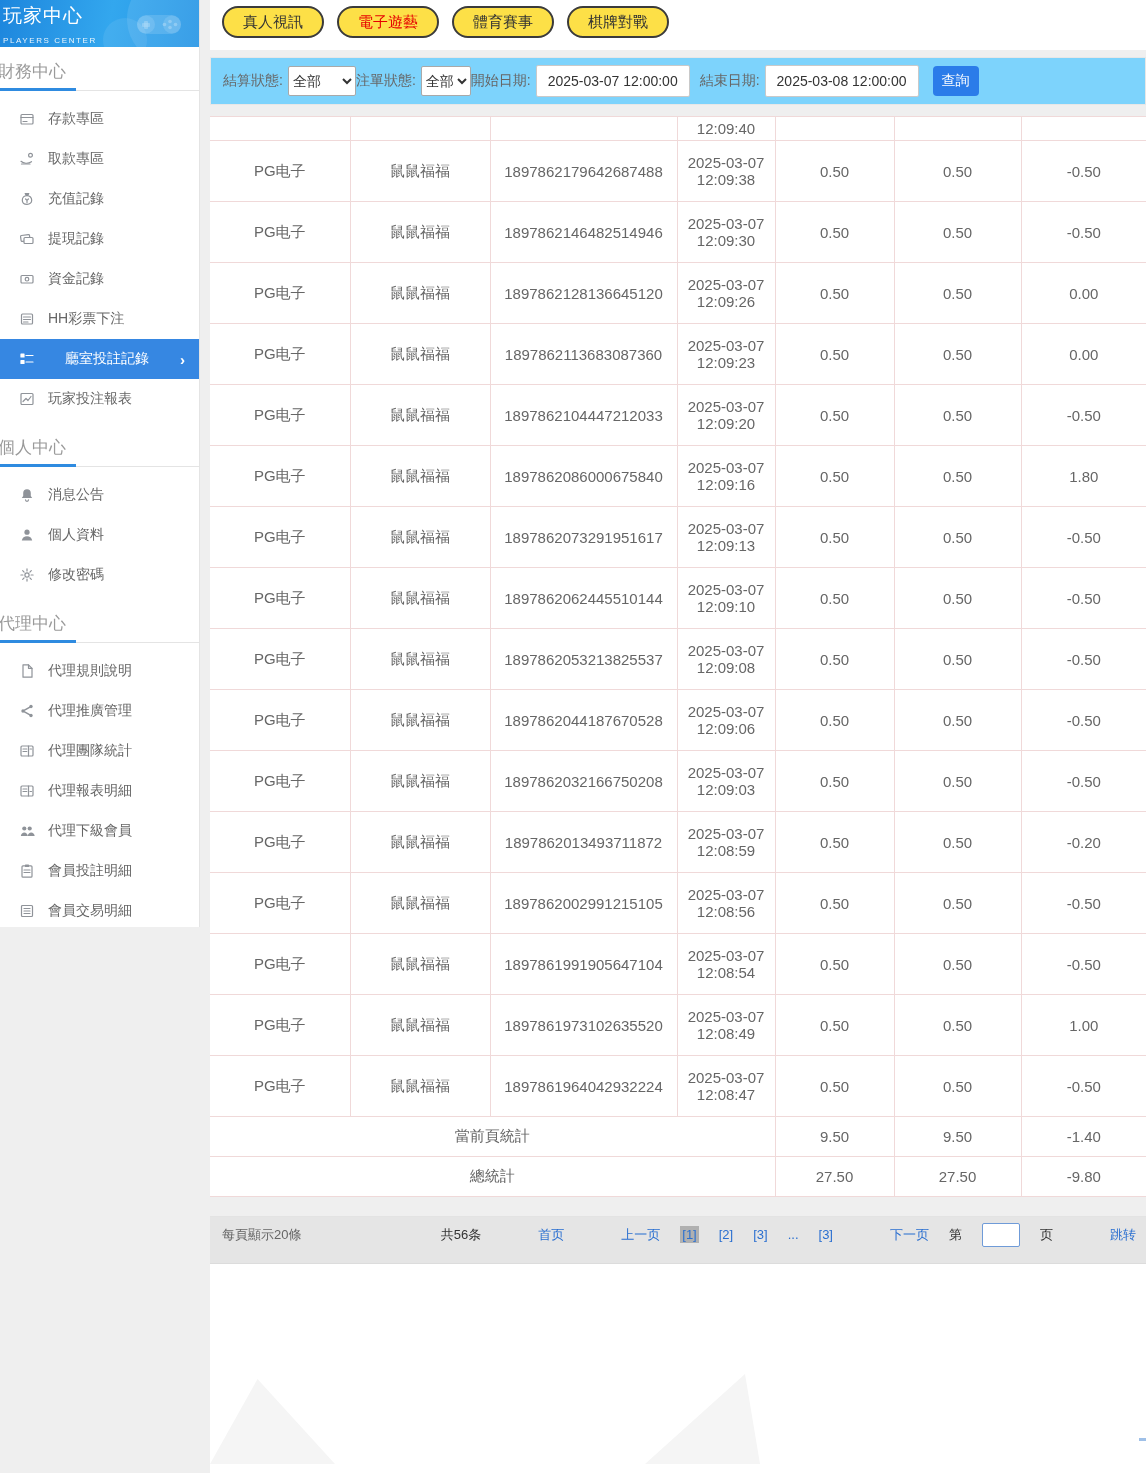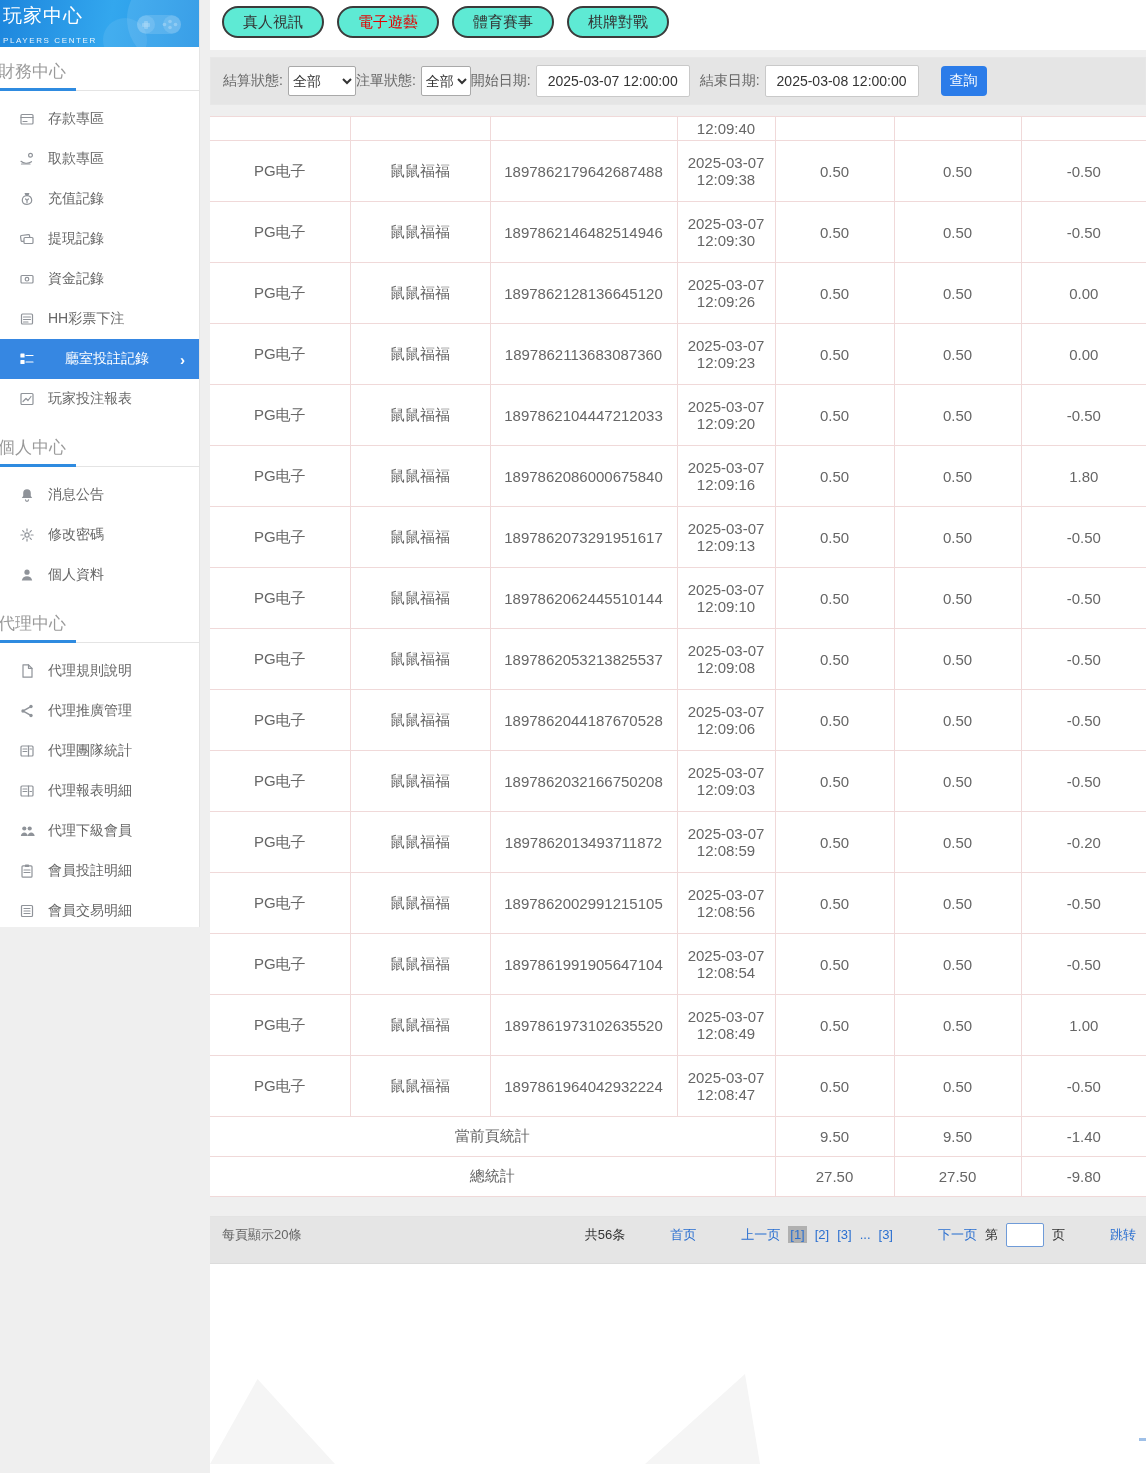--- a/index.html
+++ b/index.html
@@ -28,54 +28,54 @@
   .menu-item{height:40px;display:flex;align-items:center;padding-left:19px;color:#666;
     font-size:14px;cursor:pointer;position:relative;box-sizing:border-box;}
   .menu-item .icon{width:16px;height:16px;color:#8f9399;margin-right:13px;flex:0 0 16px;display:inline-block;}
   .menu-item .icon svg{width:16px;height:16px;display:block;}
   .menu-item.active{background:#3687e2;color:#fff;gap:17px;}
   .menu-item.active .icon{color:#fff;}
   .chevron{position:absolute;right:14px;top:50%;transform:translateY(-50%);font-size:15px;font-weight:bold;color:#fff;}
   
   .main{position:absolute;left:210px;top:0;width:936px;height:1473px;background:#fff;}
   .tabs-bar{height:50px;background:#fff;display:flex;align-items:flex-start;padding:6px 0 0 12px;box-sizing:border-box;}
-  .tab-pill{height:32px;min-width:102px;border:2px solid #3b3b3b;border-radius:17px;background:#5eead4;
+  .tab-pill{height:32px;min-width:102px;border:2px solid #3b3b3b;border-radius:17px;background:#fde047;
     color:#333;font-size:15px;font-family:inherit;margin-right:13px;padding:0 18px;cursor:pointer;
     display:inline-flex;align-items:center;justify-content:center;box-sizing:border-box;}
   .tab-pill.active{color:#e60000;}
   .gap{background:#efefef;}
   .gap-a{height:7px;}
   .gap-b{height:11px;}
   .gap-c{height:19px;}
-  .filter-bar{height:48px;background:#e5e5e5;border:1px solid #e7e7e7;box-sizing:border-box;
+  .filter-bar{height:48px;background:#7dd3fc;border:1px solid #e7e7e7;box-sizing:border-box;
     display:flex;align-items:center;padding-left:12px;font-size:14px;color:#666;}
   .filter-bar label{margin-right:5px;}
   .filter-bar select{height:30px;border:1px solid #a9a9a9;background:#fff;color:#333;
     font-size:14px;font-family:inherit;margin-right:0;border-radius:2px;}
   .sel-settle{width:68px;}
   .sel-order{width:50px;}
   .filter-bar input[type=text]{height:28px;border:1px solid #c9c9c9;border-radius:2px;color:#333;
     font-size:14px;font-family:inherit;text-align:center;margin-right:10px;box-sizing:content-box;}
   .inp-date{width:148px;}
   .btn-search{height:30px;width:46px;background:#2b7ce9;color:#fff;border:none;border-radius:4px;
-    font-size:14px;font-family:inherit;cursor:pointer;margin-left:12px;}
+    font-size:14px;font-family:inherit;cursor:pointer;margin-left:4px;}
   
   table.bets{border-collapse:collapse;width:936px;table-layout:fixed;background:#fff;}
   table.bets td{border:1px solid #f0d9d9;color:#666;font-size:15px;text-align:center;
     padding:6px 4px;vertical-align:middle;word-wrap:break-word;}
   table.bets tr td:first-child{border-left:none;margin-top:6px;}
   table.bets tr td:last-child{border-right:none;}
   tr.data-row td{height:48px;}
   tr.partial-row td{height:17px;padding:3px 8px;border-top:1px solid #f0d9d9;}
   tr.summary-row td{height:27px;font-size:15px;}
   
   .pagination-bar{height:48px;background:#e5e5e5;border-top:1px solid #e3e3e3;border-bottom:1px solid #dcdcdc;
     box-sizing:border-box;display:flex;align-items:center;justify-content:space-between;
     padding:0 10px 11px 12px;font-size:13px;color:#666;}
-  .pag-right{display:flex;align-items:center;color:#333;}
+  .pag-right{display:flex;align-items:center;color:#333;gap:12px;}
   .pag-right > *{margin-left:8px;white-space:nowrap;}
   .page-link{color:#2a6fd0;text-decoration:none;cursor:pointer;margin-left:45px;}
   .page-num{color:#2a6fd0;cursor:pointer;}
   .page-num.current{background:#b0b0b0;padding:1px 2px;}
   .page-ellipsis{color:#2a6fd0;}
   .jump-input{width:32px;height:20px;border:1px solid #6f9bd8;border-radius:2px;font-size:13px;
     text-align:center;font-family:inherit;}
   
   .deco{position:relative;height:200px;background:#fff;overflow:hidden;}
   .tri{position:absolute;background:#f5f5f5;}
@@ -196,34 +196,34 @@
             <svg viewBox="0 0 16 16" fill="none" stroke="currentColor" stroke-width="1.2" stroke-linecap="round" stroke-linejoin="round">
               <path d="M8 2.2a3.8 3.8 0 0 0-3.8 3.8v3L2.8 11h10.4l-1.4-2V6A3.8 3.8 0 0 0 8 2.2z" fill="currentColor" stroke="none"></path>
               <path d="M6.5 12.8a1.5 1.5 0 0 0 3 0"></path>
             </svg>
           </span>
           <span>消息公告</span>
         </li>
         <li class="menu-item">
           <span class="icon">
             <svg viewBox="0 0 16 16" fill="none" stroke="currentColor" stroke-width="1.2" stroke-linecap="round" stroke-linejoin="round">
+              <circle cx="8" cy="5.2" r="2.6" fill="currentColor" stroke="none"></circle>
+              <path d="M2.8 13.6c.4-3 2.6-4.4 5.2-4.4s4.8 1.4 5.2 4.4z" fill="currentColor" stroke="none"></path>
+            </svg>
+          </span>
+          <span>個人資料</span>
+        </li>
+        <li class="menu-item">
+          <span class="icon">
+            <svg viewBox="0 0 16 16" fill="none" stroke="currentColor" stroke-width="1.2" stroke-linecap="round" stroke-linejoin="round">
               <circle cx="8" cy="8" r="2.1"></circle>
               <path d="M8 1.9v2M8 12.1v2M1.9 8h2M12.1 8h2M3.7 3.7l1.4 1.4M10.9 10.9l1.4 1.4M12.3 3.7l-1.4 1.4M5.1 10.9l-1.4 1.4"></path>
             </svg>
           </span>
           <span>修改密碼</span>
-        </li>
-        <li class="menu-item">
-          <span class="icon">
-            <svg viewBox="0 0 16 16" fill="none" stroke="currentColor" stroke-width="1.2" stroke-linecap="round" stroke-linejoin="round">
-              <circle cx="8" cy="5.2" r="2.6" fill="currentColor" stroke="none"></circle>
-              <path d="M2.8 13.6c.4-3 2.6-4.4 5.2-4.4s4.8 1.4 5.2 4.4z" fill="currentColor" stroke="none"></path>
-            </svg>
-          </span>
-          <span>個人資料</span>
         </li>
       </ul>
       <div class="section-header">代理中心</div>
       <div class="section-line"></div>
       <ul class="menu">
         <li class="menu-item">
           <span class="icon">
             <svg viewBox="0 0 16 16" fill="none" stroke="currentColor" stroke-width="1.2" stroke-linecap="round" stroke-linejoin="round">
               <path d="M4 1.8h5.5L13 5.3V14.2H4z"></path>
               <path d="M9.5 1.8v3.5H13"></path>

